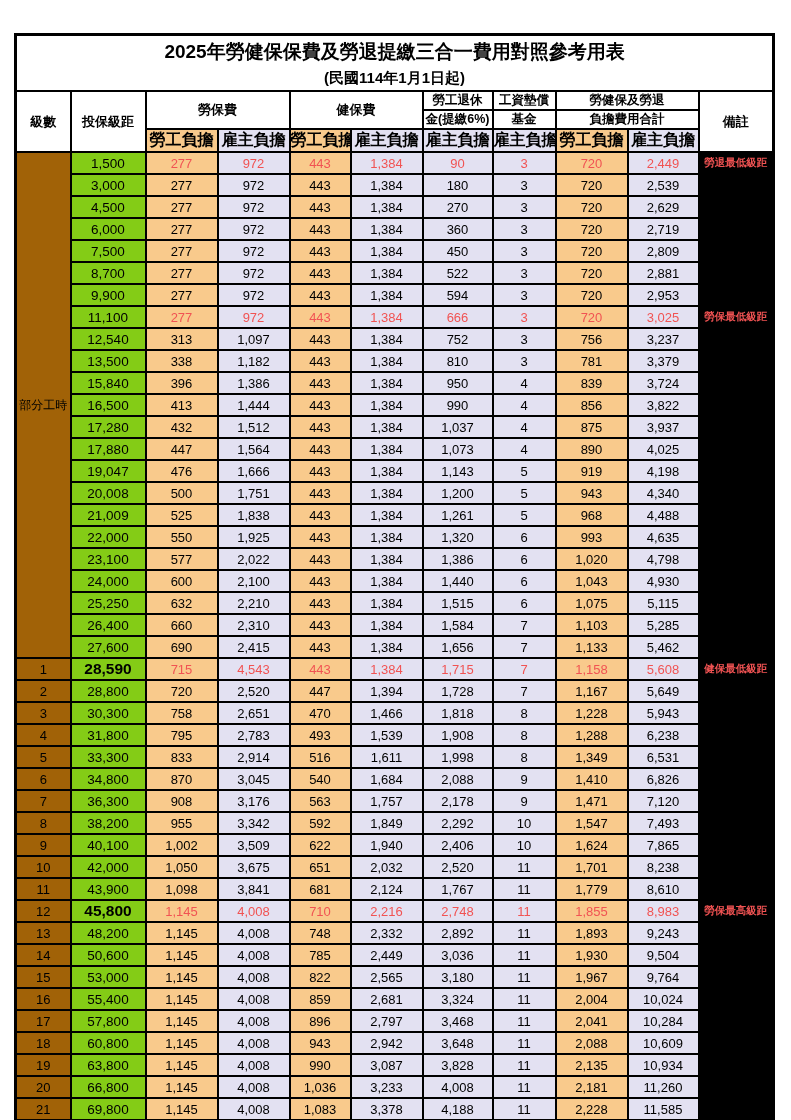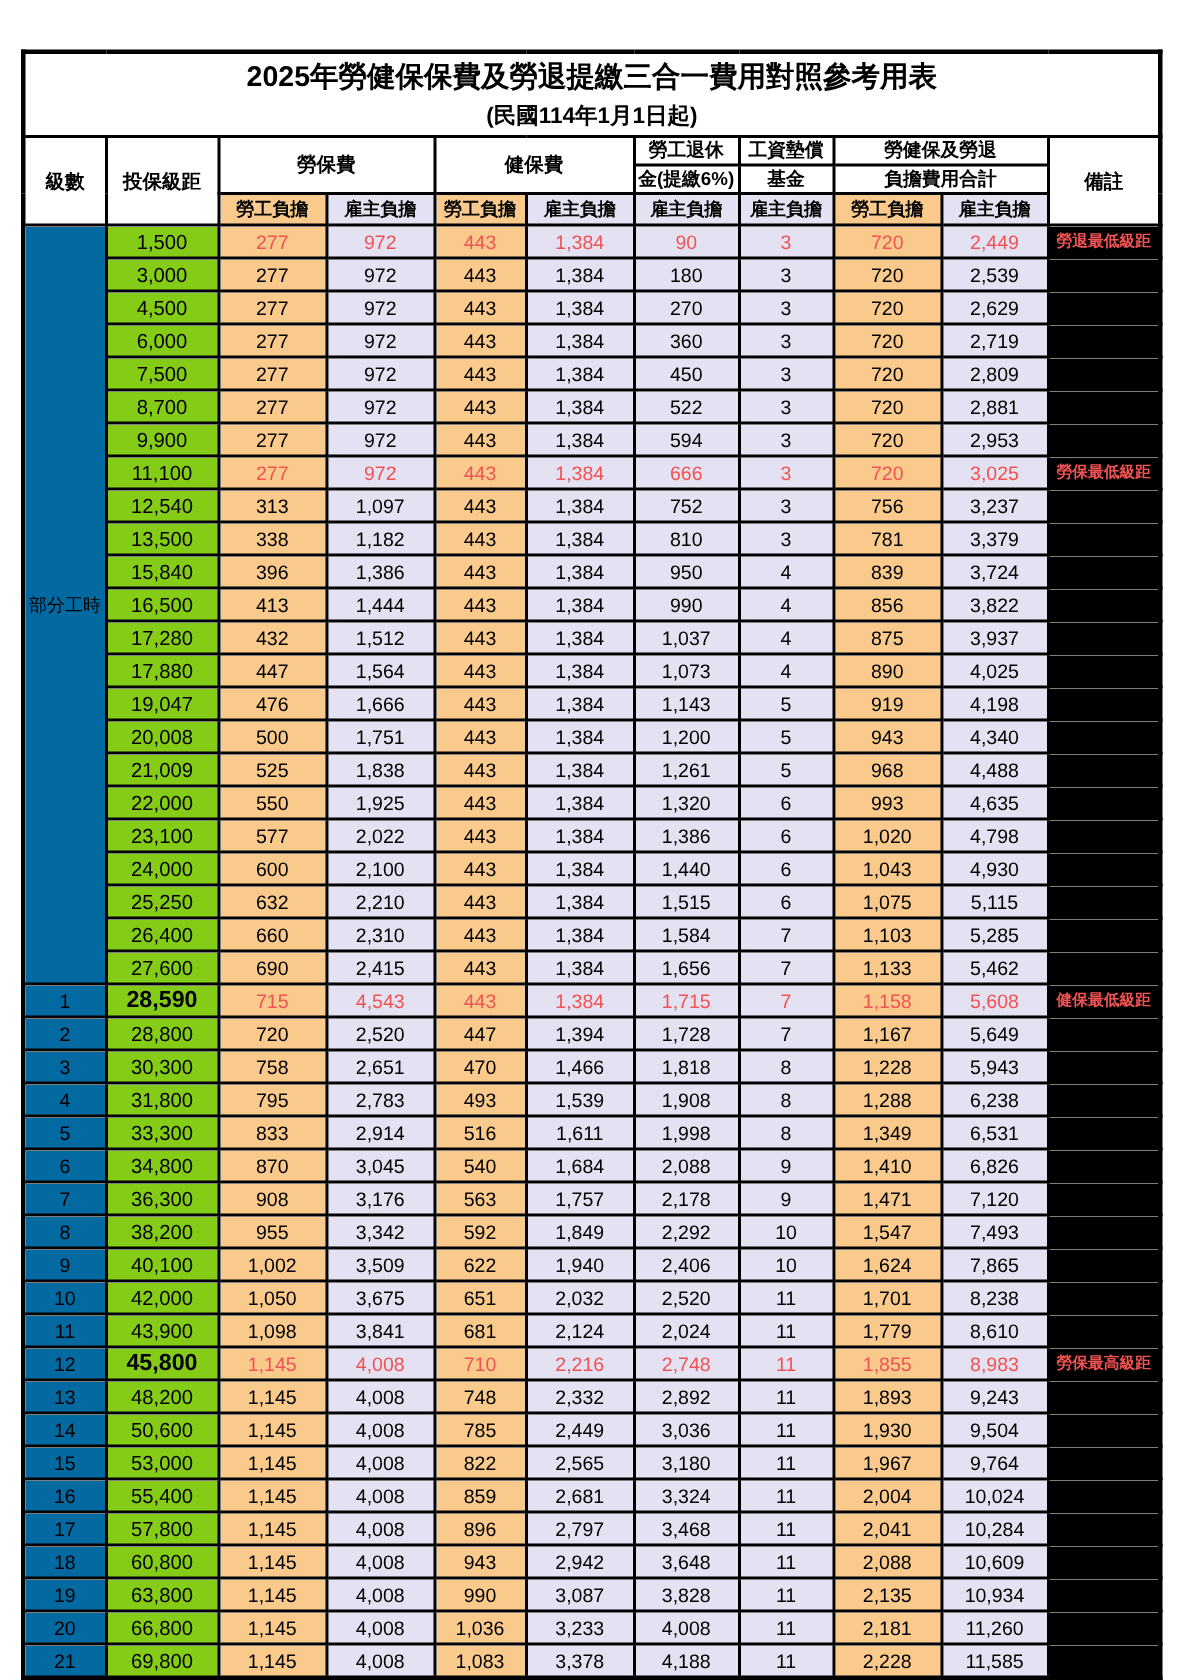--- a/index.html
+++ b/index.html
@@ -6,25 +6,25 @@
   body{font-family:"Liberation Sans","DejaVu Sans",sans-serif;color:#000;}
   .wrap{margin:33px auto 0 auto;width:763px;}
   table{border-collapse:collapse;table-layout:fixed;width:615px;border:3px solid #000;}
   th,td{border:2px solid #000;padding:0;text-align:center;vertical-align:middle;overflow:hidden;white-space:nowrap;}
   .title-cell{height:54px;background:#fff;}
   .title-line1{font-size:19px;font-weight:bold;line-height:30px;}
   .title-line2{font-size:15px;font-weight:bold;line-height:22px;}
   th{font-weight:bold;background:#fff;}
   .h-main{font-size:13px;height:21px;}
   .h-line{font-size:12.5px;height:17px;}
-  .h-sub{font-size:12px;height:19px;}
+  .h-sub{font-size:16px;height:19px;}
   .emp{background:#F9CA8C;}
   .er{background:#E3E1F2;}
   td.c{height:20px;font-size:13px;}
-  td.level{background:#0369a1;font-size:13px;}
+  td.level{background:#a16207;font-size:13px;}
   td.group{font-size:12px;}
   td.bracket{background:#84cc16;font-size:13.5px;}
   td.bracket.bb{font-weight:bold;font-size:15.5px;}
   td.remark{background:#000000;font-size:10.5px;color:#F15353;font-weight:bold;}
   tr.hl td.val{color:#F15353;}
 </style>
 </head>
 <body>
 
 <div class="wrap">
@@ -483,21 +483,21 @@
           <td class="c val er">8,238</td>
           <td class="c remark"></td>
         </tr>
         <tr>
           <td class="c level">11</td>
           <td class="c bracket">43,900</td>
           <td class="c val emp">1,098</td>
           <td class="c val er">3,841</td>
           <td class="c val emp">681</td>
           <td class="c val er">2,124</td>
-          <td class="c val er">2,024</td>
+          <td class="c val er">1,767</td>
           <td class="c val er">11</td>
           <td class="c val emp">1,779</td>
           <td class="c val er">8,610</td>
           <td class="c remark"></td>
         </tr>
         <tr class="hl">
           <td class="c level">12</td>
           <td class="c bracket bb">45,800</td>
           <td class="c val emp">1,145</td>
           <td class="c val er">4,008</td>

